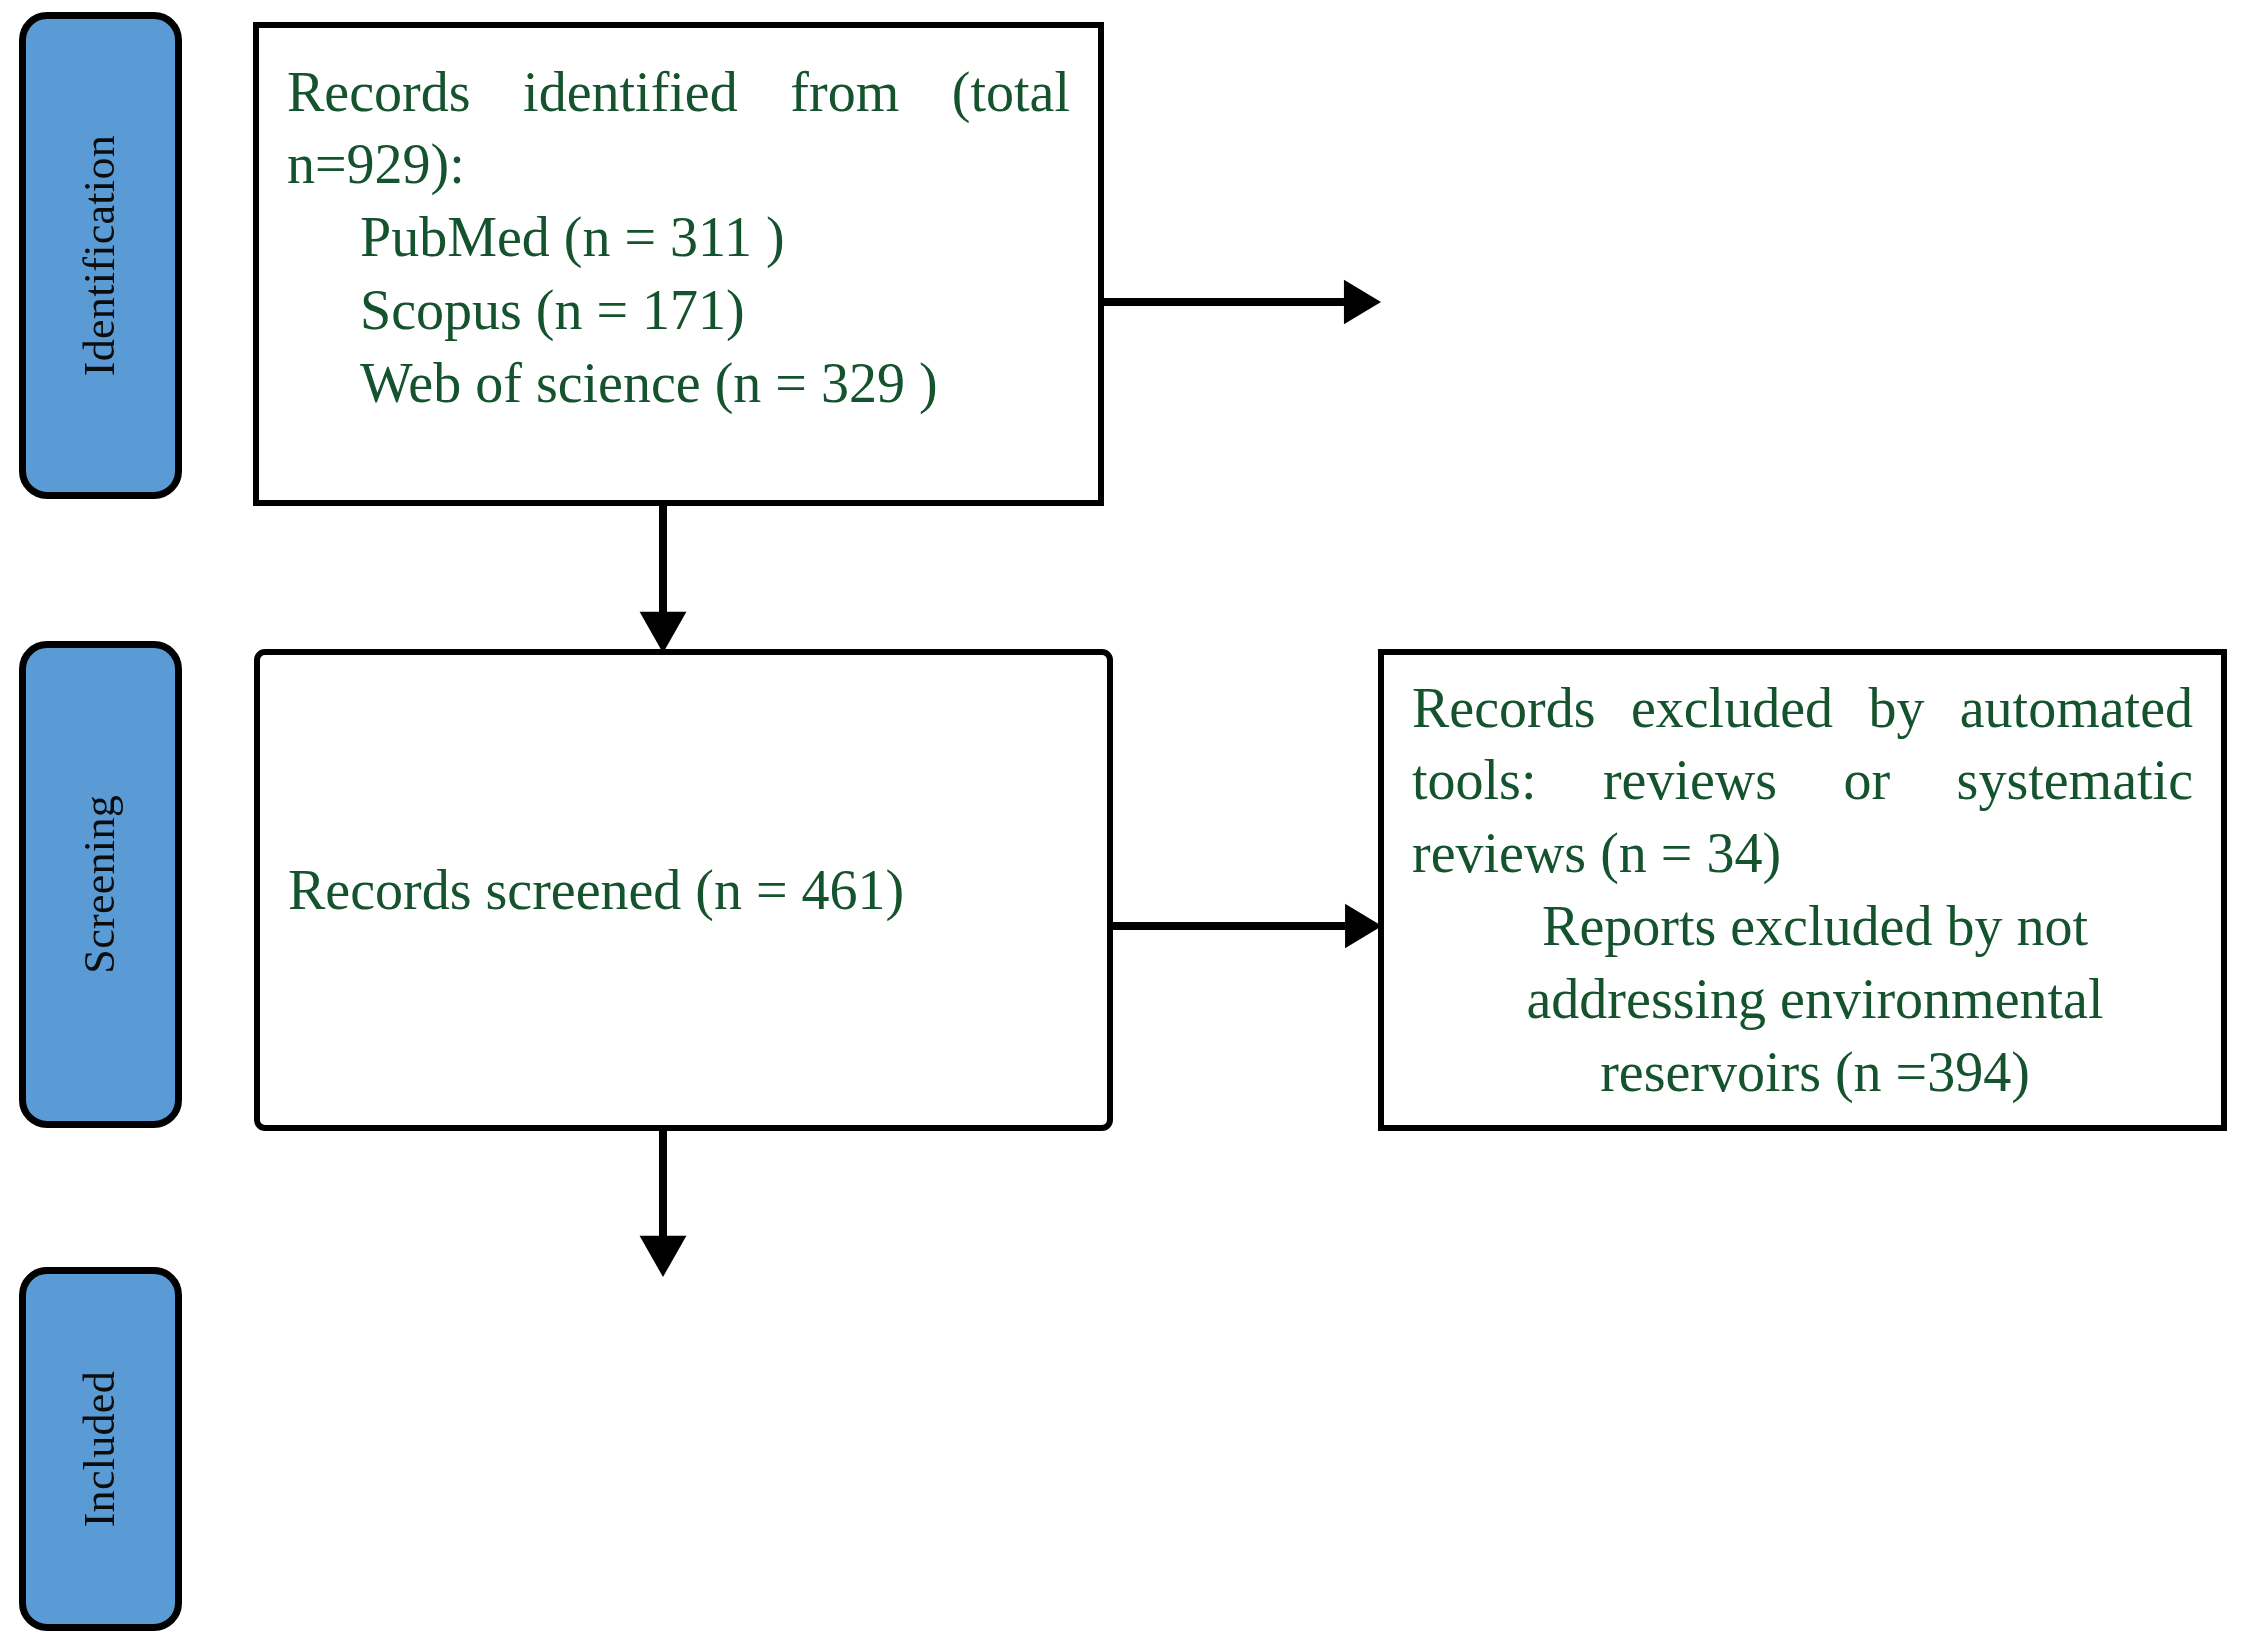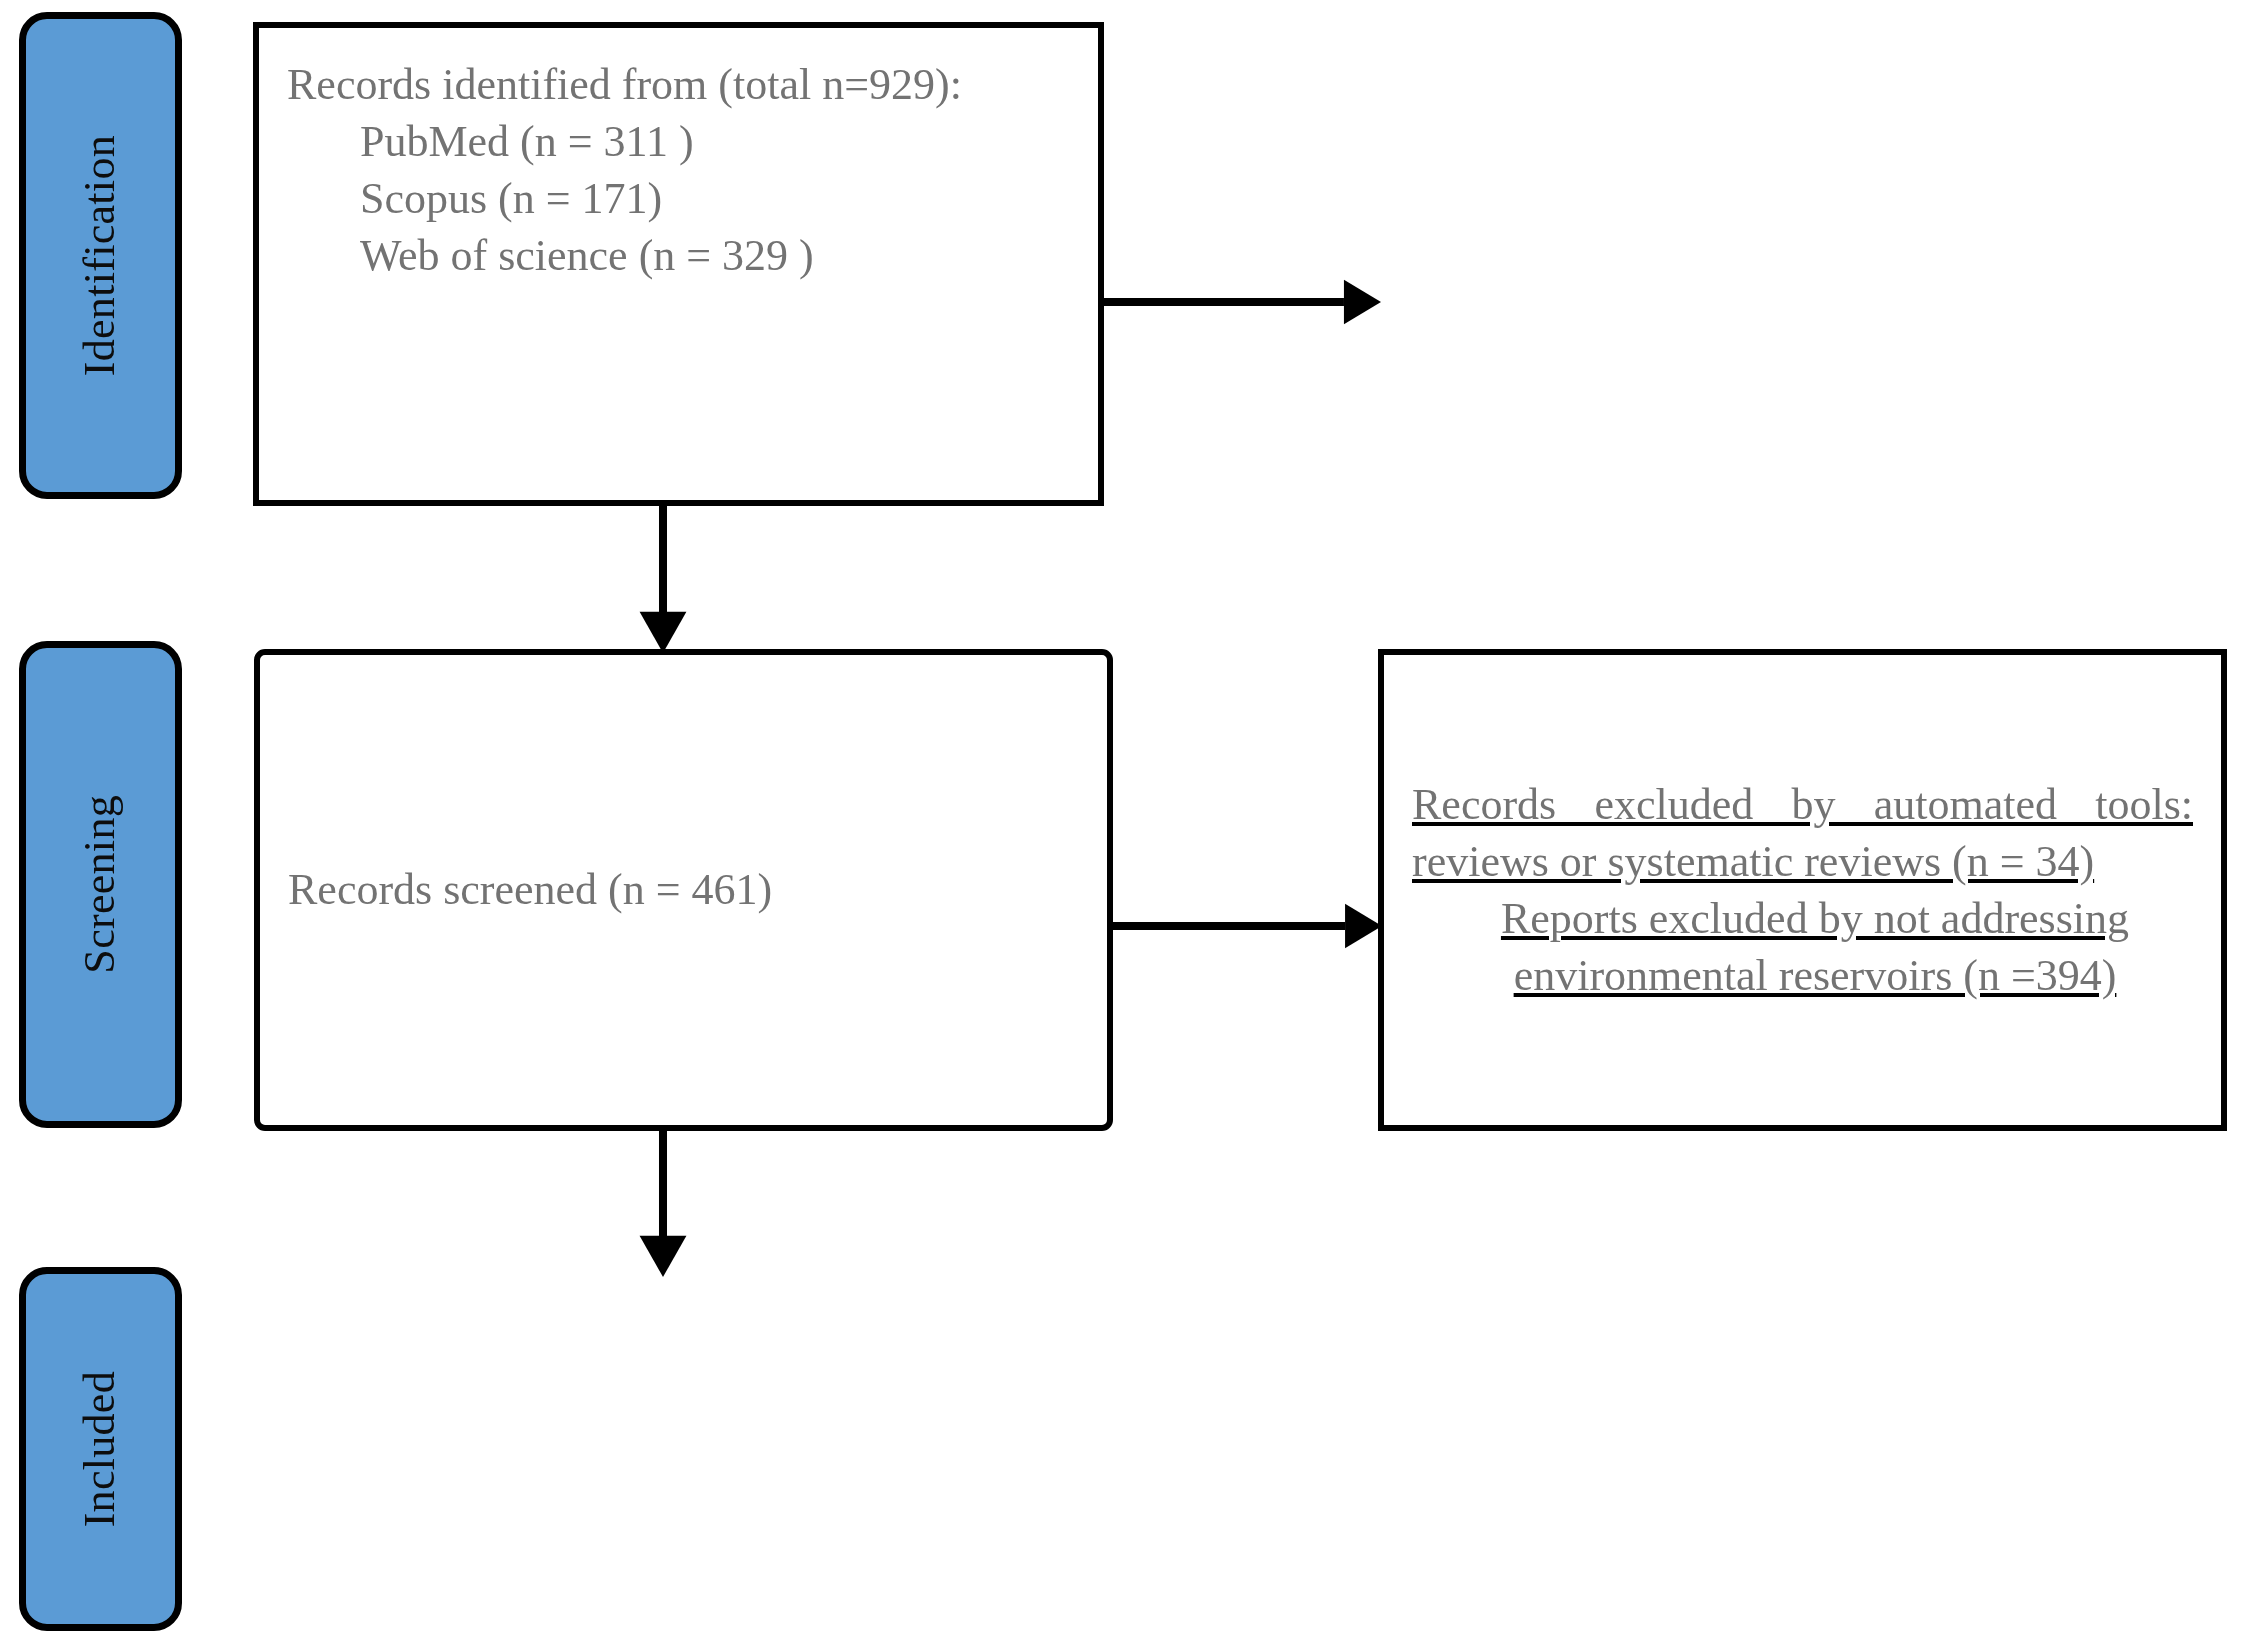--- a/index.html
+++ b/index.html
@@ -43,23 +43,23 @@
 
   
   .flow-box {
     position: absolute;
     background: #ffffff;
     border: 6.8px solid #000000;
     box-sizing: border-box;
     padding: 28px 28px 28px 28px;
   }
   .box-text {
-    font-size: 44px;
+    font-size: 56px;
     line-height: 1.30;
-    color: #737373;
+    color: #14532d;
     text-align: justify;
     text-justify: inter-word;
   }
   .box-text.nowrap-lines {
     text-align: left;
   }
   .box-line {
     display: block;
   }
   .box-line.indent {
@@ -108,21 +108,21 @@
     </div>
   </div>
 
 
   <div class="flow-box vcenter" style="left:254px; top:649px; width:859px; height:482px;border-radius:11px;">
     <div class="box-text nowrap-lines">
       <span class="box-line">Records screened (n = 461)</span>
     </div>
   </div>
 
-  <div class="flow-box vcenter" style="left:1378px; top:649px; width:849px; height:482px;text-decoration:underline;">
+  <div class="flow-box vcenter" style="left:1378px; top:649px; width:849px; height:482px;">
     <div class="box-text">
       <span class="box-line" style="text-align:justify;">Records excluded by automated tools: reviews or systematic reviews (n = 34)</span>
       <span class="box-line" style="text-align:center;margin-left:25px;">Reports excluded by not addressing environmental reservoirs (n =394)</span>
     </div>
   </div>
 
 
   <div class="arrow" style="left:1102px; top:271px; width:279px; height:62px;">
     <svg width="279" height="62" viewBox="0 0 452 100">
       <line x1="0" y1="50" x2="392" y2="50" stroke="#000000" stroke-width="13"></line>

